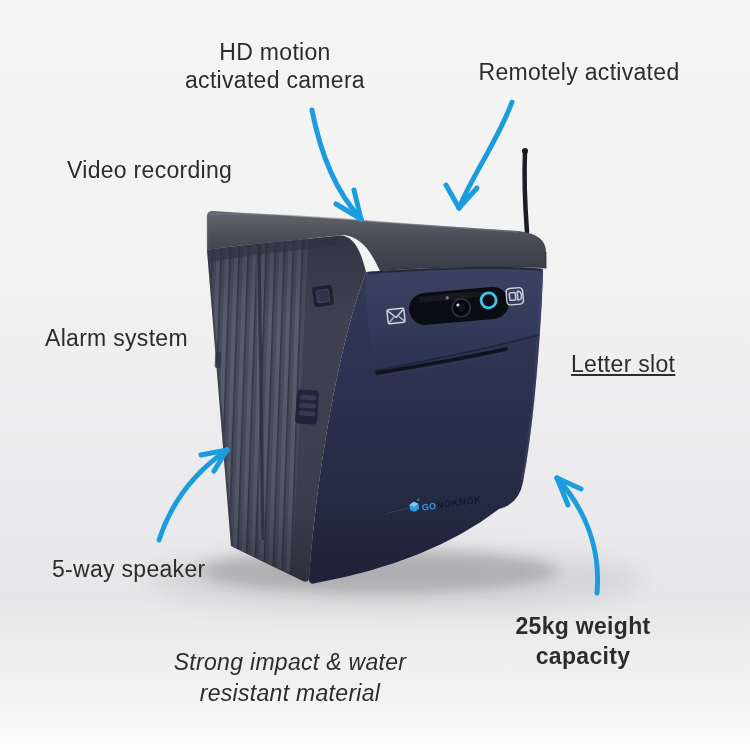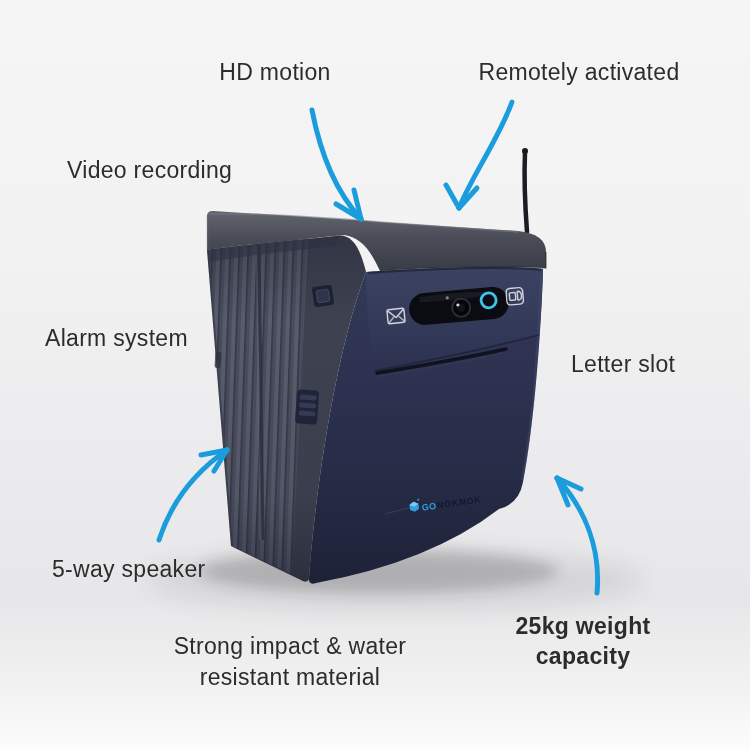--- a/index.html
+++ b/index.html
@@ -171,45 +171,46 @@
       <path d="M227,450 L201,455"></path>
       <path d="M227,450 L214,471"></path>
     </g>
     <g fill="none" stroke-width="5" stroke-linecap="round" stroke="#1b9cdc">
       <path d="M597,593 C601,547 584,508 557,478"></path>
       <path d="M557,478 L581,489"></path>
       <path d="M557,478 L568,505"></path>
     </g>
   </svg>
 
-  <div class="callout center" style="left:120px;top:38px;width:310px;margin-top:20px;">
+  <div class="callout center" style="left:120px;top:38px;width:310px;">
     <span>HD motion</span>
+    <span>activated camera</span>
   </div>
 
   <div class="callout center" style="left:448px;top:58px;width:262px;">
     <span>Remotely activated</span>
   </div>
 
   <div class="callout" style="left:45px;top:324px;">
     <span>Alarm system</span>
   </div>
 
   <div class="callout" style="left:67px;top:156px;">
     <span>Video recording</span>
   </div>
 
-  <div class="callout" style="left:571px;top:350px;">
+  <div class="callout" style="left:571px;top:350px;text-decoration:underline;">
     <span>Letter slot</span>
   </div>
 
   <div class="callout" style="left:52px;top:555px;">
     <span>5-way speaker</span>
   </div>
 
-  <div class="callout center lh31" style="left:140px;top:631px;width:300px;">
+  <div class="callout center lh31" style="left:140px;top:647px;width:300px;font-style:italic;">
     <span>Strong impact &amp; water</span>
     <span>resistant material</span>
   </div>
 
   <div class="callout center lh30" style="left:483px;top:611px;width:200px;">
     <span>25kg weight</span>
     <span>capacity</span>
   </div>
 
 </div>

